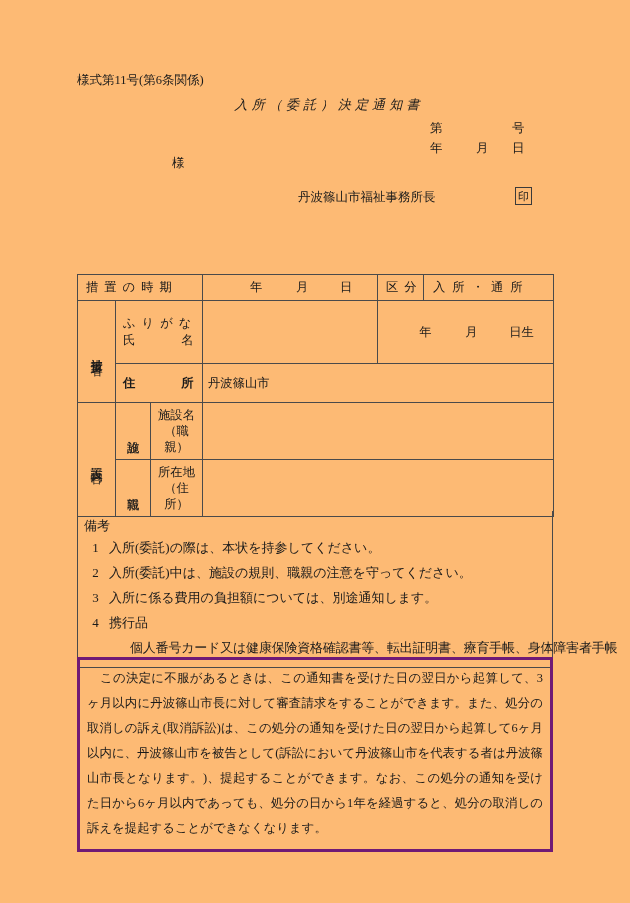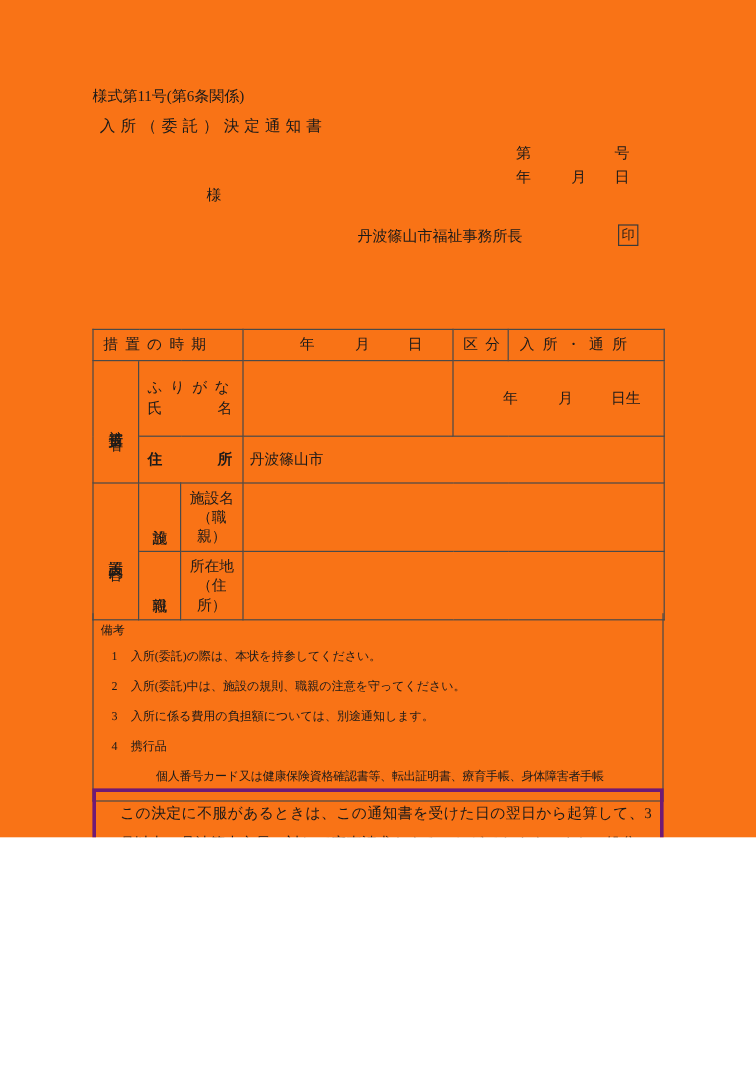--- a/index.html
+++ b/index.html
@@ -8,44 +8,46 @@
     padding: 0;
     background: #ffffff;
   }
   body {
     font-family: "Liberation Serif", "DejaVu Serif", serif;
     color: #1a1a1a;
   }
   .page {
     position: relative;
     width: 630px;
-    height: 698px;
-    background: #f97316;
+    height: 903px;
+    background: #fdba74;
     overflow: hidden;
     box-sizing: border-box;
   }
 
   
   .form-no {
     position: absolute;
     left: 77px;
     top: 72px;
     font-size: 12.5px;
     letter-spacing: 0px;
     white-space: nowrap;
   }
   .doc-title {
     position: absolute;
-    left: 79px;
+    left: 89px;
     top: 96px;
     width: 476px;
+    text-align: center;
     font-size: 13px;
     letter-spacing: 4.2px;
     text-indent: 4.2px;
     white-space: nowrap;
+    font-style: italic;
   }
   .ref-block {
     position: absolute;
     left: 430px;
     top: 118px;
     width: 120px;
     font-size: 12.5px;
     line-height: 20px;
   }
   .ref-line {
@@ -161,21 +163,21 @@
 
   
   .notes {
     position: absolute;
     left: 77px;
     top: 511px;
     width: 476px;
     box-sizing: border-box;
     border: 1px solid #4a4a4a;
     border-top: none;
-    font-size: 10px;
+    font-size: 13px;
     padding: 5px 4px 7px 4px;
   }
   .notes-title { line-height: 19px; padding-left: 2px; }
   .note-item {
     display: flex;
     line-height: 25px;
     white-space: nowrap;
   }
   .note-num {
     width: 27px;

